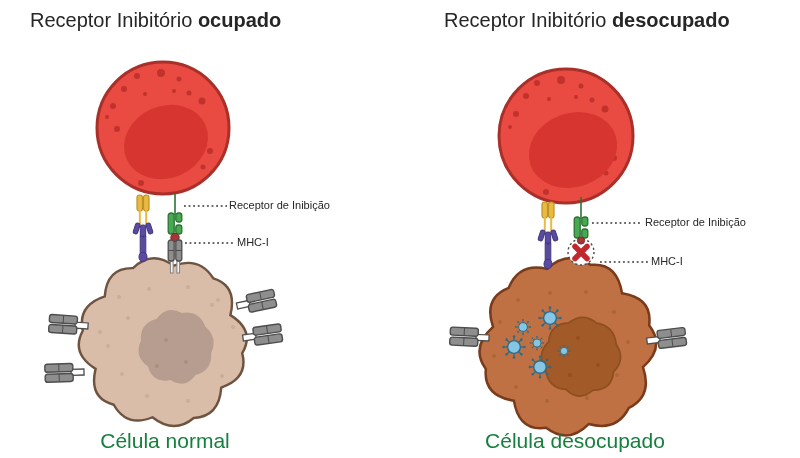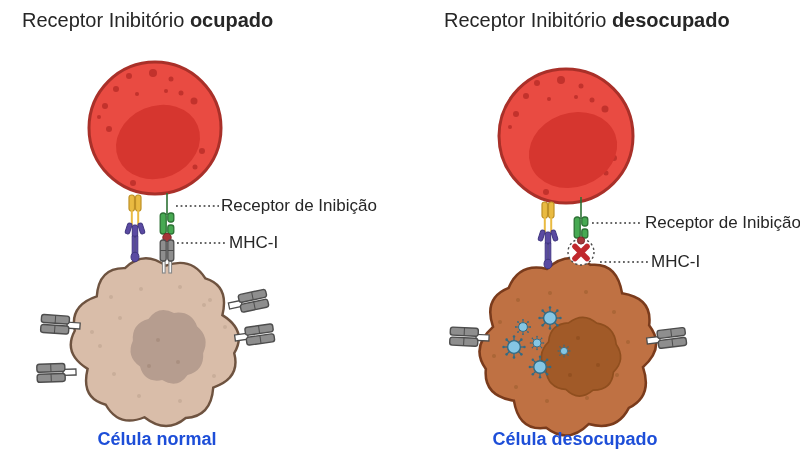--- a/index.html
+++ b/index.html
@@ -3,37 +3,37 @@
 <meta charset="utf-8">
 <style>
   html,body{margin:0;padding:0;}
   body{
     width:800px;height:458px;position:relative;overflow:hidden;
     background:var(--c-background,#fff);
     font-family:"Liberation Sans",sans-serif;
     -webkit-font-smoothing:antialiased;
   }
   .panel{position:absolute;top:0;width:400px;height:458px;}
-  #panel-left{left:8px;}
+  #panel-left{left:16px;}
   #panel-right{left:400px;}
   .panel svg.draw{position:absolute;left:0;top:0;}
   .title{
     position:absolute;top:8px;font-size:20px;line-height:24px;
     color:var(--c-text,#262626);white-space:nowrap;
   }
   #panel-left .title{left:14px;}
   #panel-right .title{left:44px;}
   .title .bold{font-weight:bold;}
   .ann{
-    position:absolute;font-size:17px;line-height:19px;
+    position:absolute;font-size:11px;line-height:19px;
     color:var(--c-text,#262626);white-space:nowrap;
   }
   .cell-label{
     position:absolute;top:429px;transform:translateX(-50%);
-    font-size:18px;font-weight:bold;color:#1d4ed8;white-space:nowrap;
+    font-size:21px;font-weight:normal;color:#15803d;white-space:nowrap;
   }
   .defs-holder{position:absolute;width:0;height:0;overflow:hidden;}
 </style>
 </head>
 <body>
 
 <svg class="defs-holder" aria-hidden="true">
   <defs>
     <path id="blob-cell" d="M 80 0 Q 90 24 64 37 Q 66 66 41 71 Q 24 90 0 76 Q -24 90 -40 69 Q -66 66 -63 36 Q -90 24 -81 0 Q -90 -24 -64 -37 Q -66 -66 -40 -69 Q -24 -90 0 -77 Q 24 -90 41 -70 Q 66 -66 63 -36 Q 90 -24 80 0 Z"></path>
     <path id="blob-nucleus" d="M 34 0 Q 38 16 23 23 Q 16 38 0 32 Q -16 38 -23 23 Q -38 16 -34 0 Q -38 -16 -23 -23 Q -16 -38 0 -33 Q 16 -38 24 -24 Q 38 -16 34 0 Z"></path>

